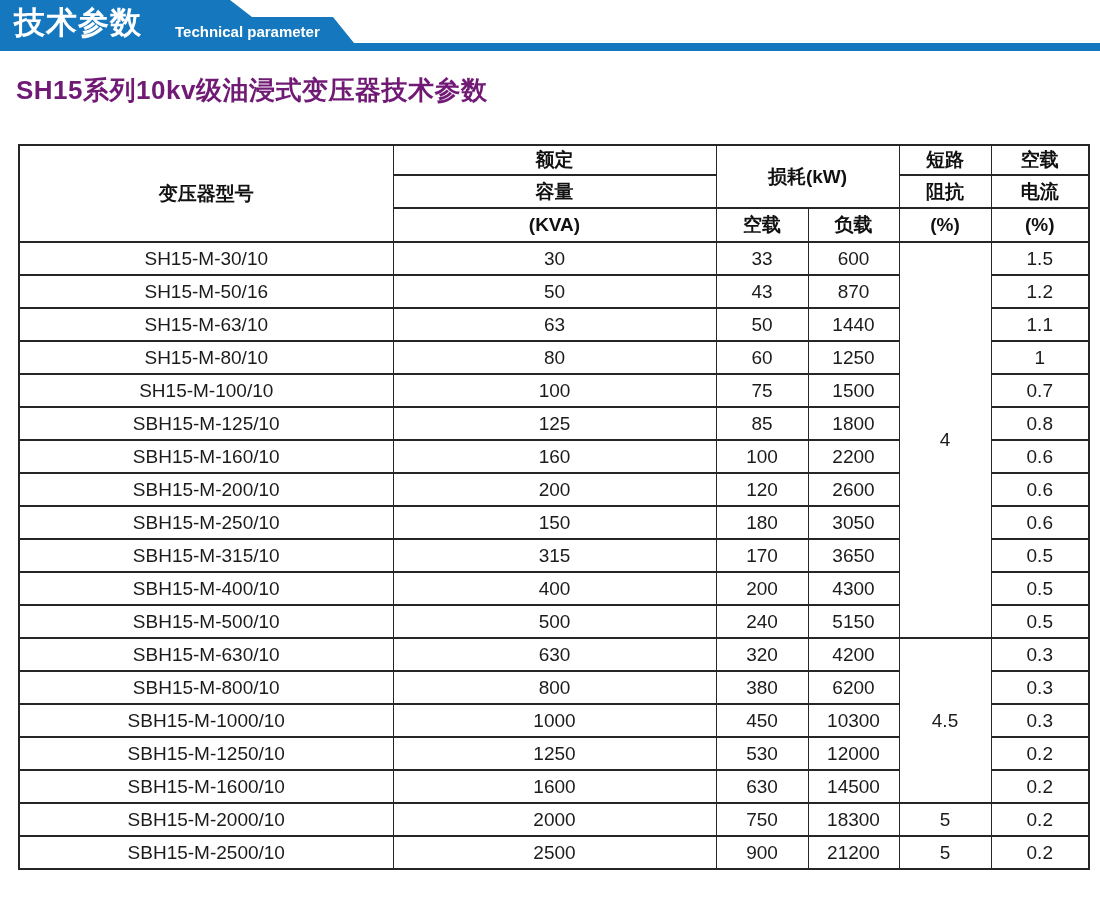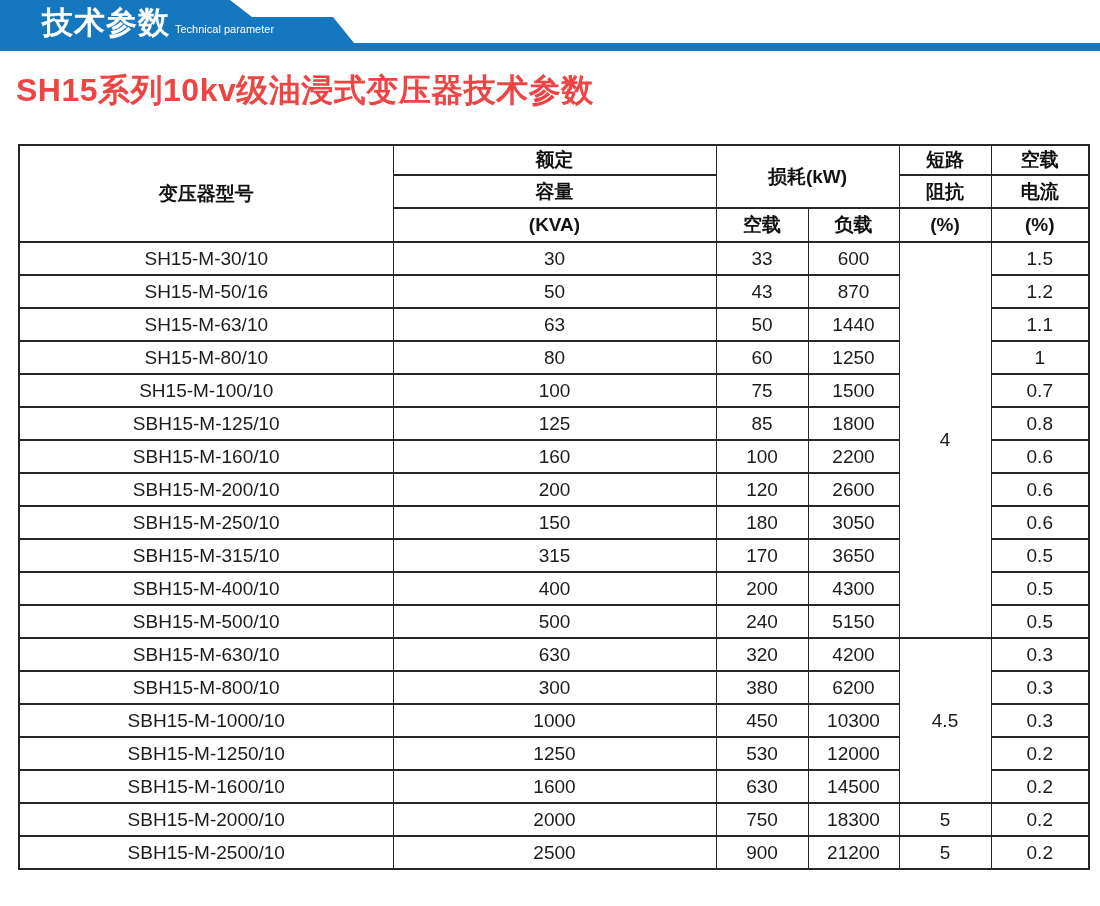--- a/index.html
+++ b/index.html
@@ -27,37 +27,36 @@
   .banner-cn {
     position: absolute;
     left: 14px;
     top: 5px;
     font-size: 31px;
     font-weight: 700;
     color: #ffffff;
     letter-spacing: 1px;
     line-height: 1.15;
     z-index: 2;
-    margin-left: 28px;
   }
   .banner-en {
     position: absolute;
     left: 175px;
     top: 23px;
-    font-size: 11px;
-    font-weight: 400;
+    font-size: 15px;
+    font-weight: 700;
     color: #ffffff;
     z-index: 2;
   }
   h1.page-title {
     margin: 23px 8px 0 16px;
-    font-size: 32px;
+    font-size: 26px;
     line-height: 33px;
     font-weight: 700;
-    color: #ef4444;
+    color: #701a75;
     letter-spacing: 0.5px;
   }
   table.params {
     margin: 37px 0 0 18px;
     width: 1070px;
     border-collapse: collapse;
     table-layout: fixed;
     border: 2px solid #262626;
   }
   .params th, .params td {
@@ -216,21 +215,21 @@
       <tr>
         <td>SBH15-M-630/10</td>
         <td>630</td>
         <td>320</td>
         <td>4200</td>
         <td rowspan="5">4.5</td>
         <td>0.3</td>
       </tr>
       <tr>
         <td>SBH15-M-800/10</td>
-        <td>300</td>
+        <td>800</td>
         <td>380</td>
         <td>6200</td>
         <td>0.3</td>
       </tr>
       <tr>
         <td>SBH15-M-1000/10</td>
         <td>1000</td>
         <td>450</td>
         <td>10300</td>
         <td>0.3</td>

